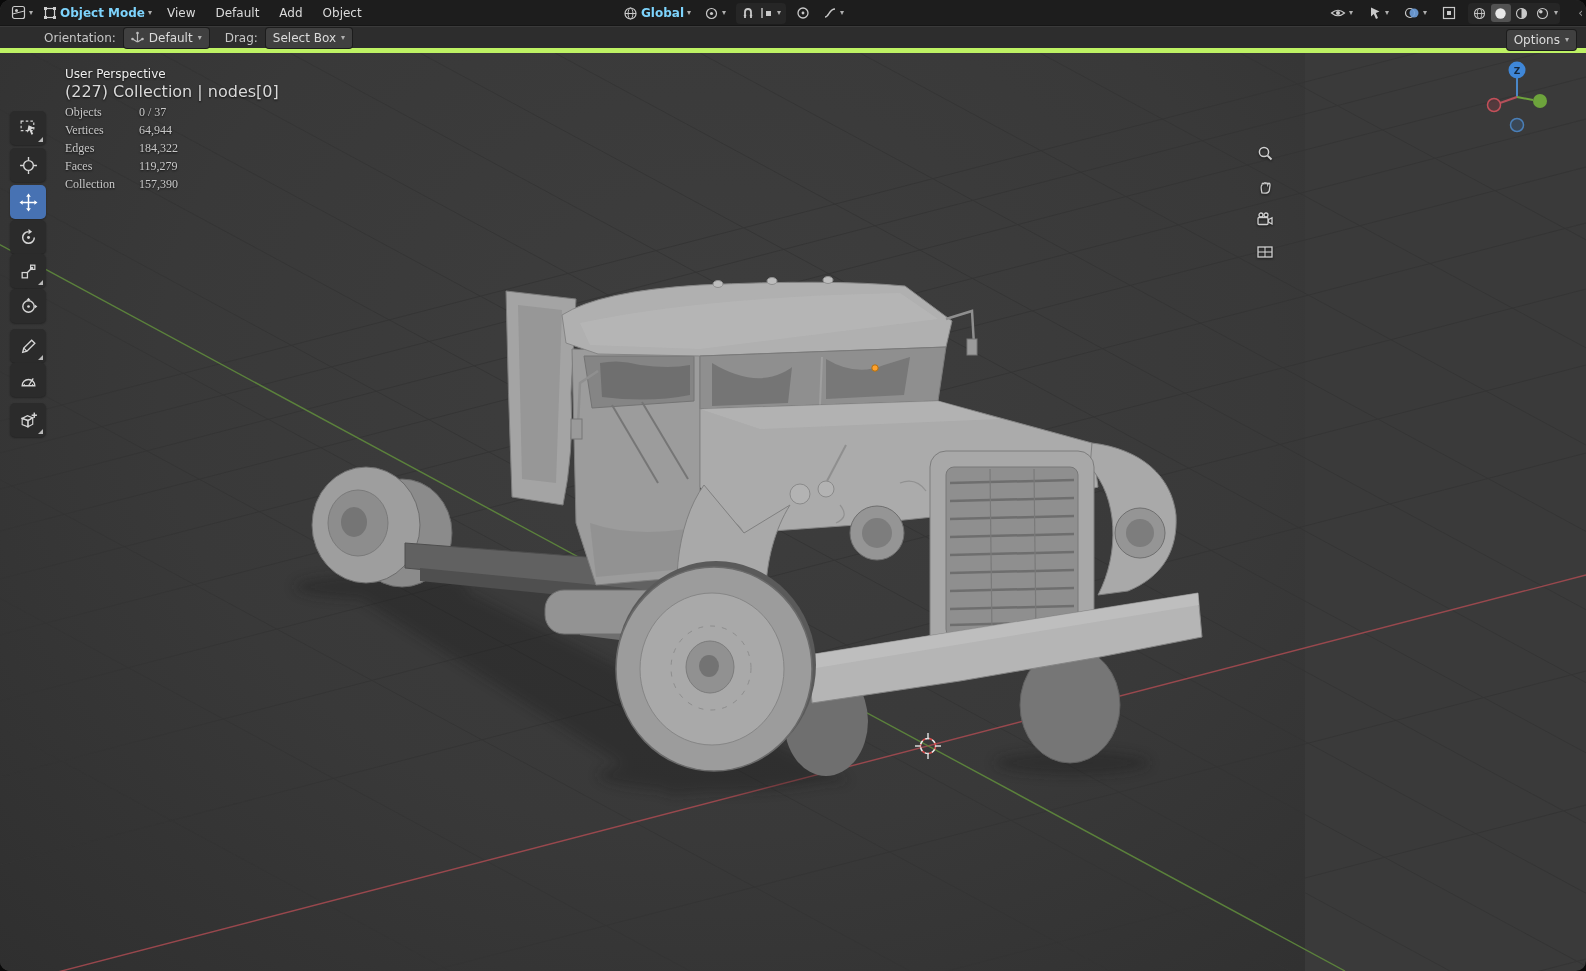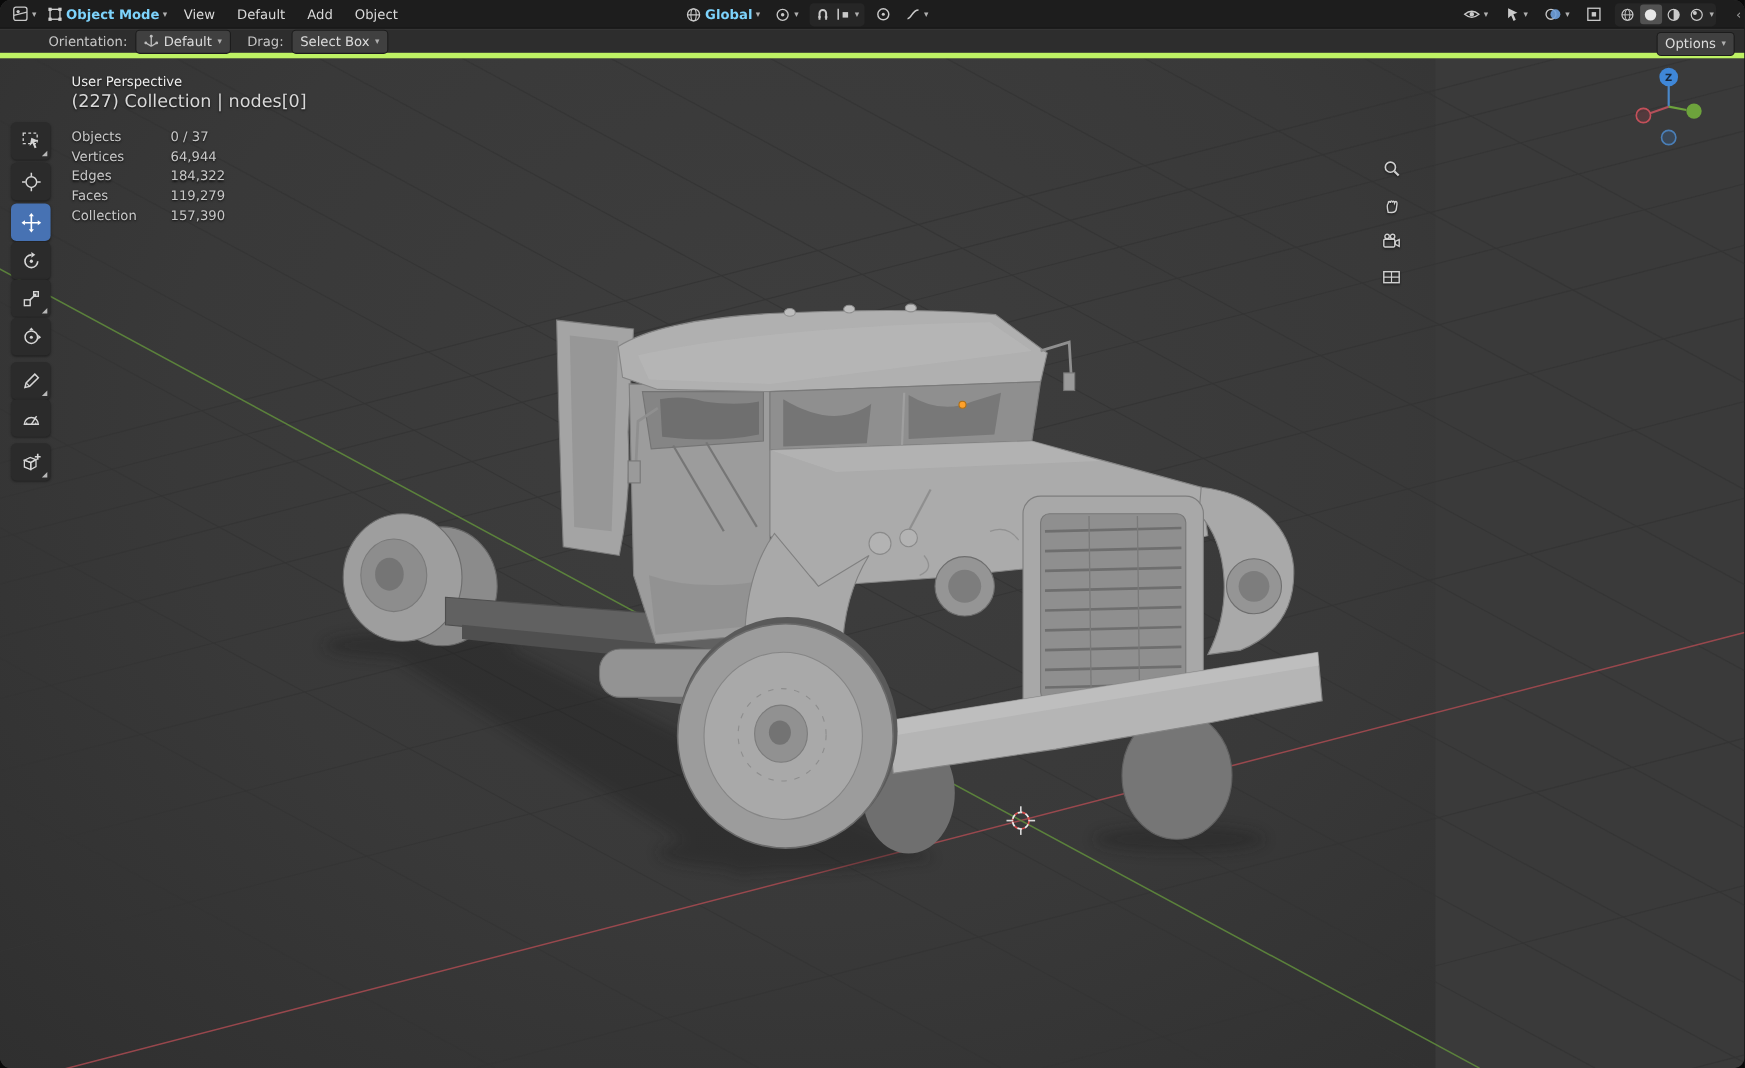--- a/index.html
+++ b/index.html
@@ -38,21 +38,21 @@
   
   .toolbar { position:absolute; left:10px; top:58px; width:37px; z-index:20; }
   .tool-btn { position:absolute; left:0; width:36px; height:34px; background:#2b2b2b; border-radius:5px; display:flex; align-items:center; justify-content:center; color:#d6d6d6; box-shadow:0 1px 2px rgba(0,0,0,.35); }
   .tool-btn.active { background:#4772b3; color:#ffffff; }
   .tool-btn .subtool::after { content:""; position:absolute; right:3px; bottom:3px; border-left:5px solid transparent; border-bottom:5px solid #b8b8b8; }
 
   
   .vp-text { position:absolute; left:65px; top:12px; z-index:15; text-shadow:0 1px 2px rgba(0,0,0,.75); }
   .vp-title { font-size:12px; color:#eeeeee; line-height:18px; }
   .vp-sub { font-size:16px; color:#d9d9d9; line-height:18px; }
-  .vp-stats { margin-top:14px; display:grid; grid-template-columns:56px auto; column-gap:34px; font-size:12px; color:#c9c9c9; line-height:18px; }
+  .vp-stats { margin-top:2px; display:grid; grid-template-columns:56px auto; column-gap:18px; font-size:12px; color:#c9c9c9; line-height:18px;font-family:Liberation Serif, serif; }
 
   
   .nav-gizmo { position:absolute; left:1479px; top:0px; z-index:16; }
   .side-tools { position:absolute; right:30px; top:90px; display:flex; flex-direction:column; gap:13px; z-index:16; }
   .side-btn { width:20px; height:20px; display:flex; align-items:center; justify-content:center; color:#cfcfcf; filter:drop-shadow(0 1px 1px rgba(0,0,0,.6)); }
 </style>
 </head>
 <body>
 
 <div class="app">

